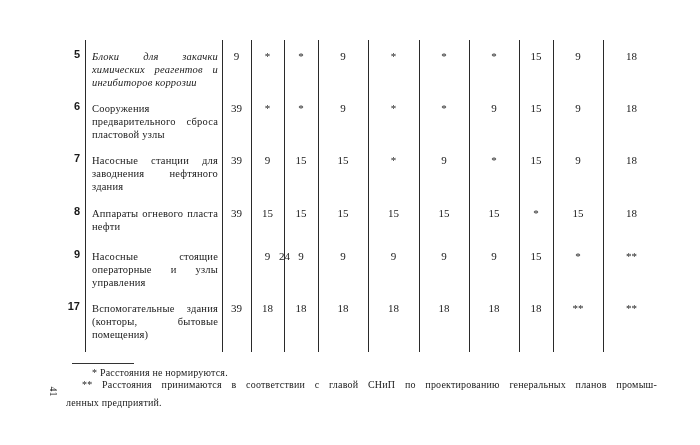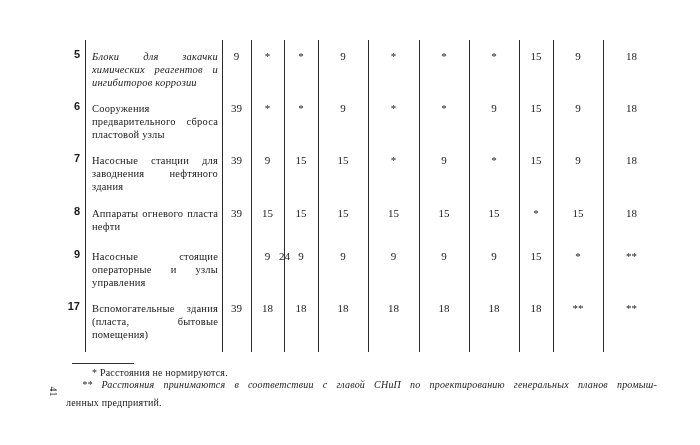--- a/index.html
+++ b/index.html
@@ -85,30 +85,30 @@
     <div class="cell" style="left: 251px; width: 33px; top: 250px;">9</div>
     <div class="cell" style="left: 284px; width: 34px; top: 250px;">9</div>
     <div class="cell" style="left: 318px; width: 50px; top: 250px;">9</div>
     <div class="cell" style="left: 368px; width: 51px; top: 250px;">9</div>
     <div class="cell" style="left: 419px; width: 50px; top: 250px;">9</div>
     <div class="cell" style="left: 469px; width: 50px; top: 250px;">9</div>
     <div class="cell" style="left: 519px; width: 34px; top: 250px;">15</div>
     <div class="cell" style="left: 553px; width: 50px; top: 250px;">*</div>
     <div class="cell" style="left: 603px; width: 57px; top: 250px;">**</div>
     <div class="rownum" style="top: 300px;">17</div>
-    <div class="desc" style="top: 302px;">Вспомогательные здания (пласта, бытовые помещения)</div>
+    <div class="desc" style="top: 302px;">Вспомогательные здания (конторы, бытовые помещения)</div>
     <div class="cell" style="left: 222px; width: 29px; top: 302px;">39</div>
     <div class="cell" style="left: 251px; width: 33px; top: 302px;">18</div>
     <div class="cell" style="left: 284px; width: 34px; top: 302px;">18</div>
     <div class="cell" style="left: 318px; width: 50px; top: 302px;">18</div>
     <div class="cell" style="left: 368px; width: 51px; top: 302px;">18</div>
     <div class="cell" style="left: 419px; width: 50px; top: 302px;">18</div>
     <div class="cell" style="left: 469px; width: 50px; top: 302px;">18</div>
     <div class="cell" style="left: 519px; width: 34px; top: 302px;">18</div>
     <div class="cell" style="left: 553px; width: 50px; top: 302px;">**</div>
     <div class="cell" style="left: 603px; width: 57px; top: 302px;">**</div>
   </div>
 
 <div class="foot-rule"></div>
 <div class="foot" style="left:92px; top:367px;">* Расстояния не нормируются.</div>
-<div class="foot" style="left:82px; top:379px; width:575px; text-align:justify; text-align-last:justify;font-style:italic;">** Расстояния принимаются в соответствии с главой СНиП по проектированию генеральных планов промыш-</div>
+<div class="foot" style="left:82px; top:379px; width:575px; text-align:justify; text-align-last:justify;">** Расстояния принимаются в соответствии с главой СНиП по проектированию генеральных планов промыш-</div>
 <div class="foot" style="left:66px; top:397px;">ленных предприятий.</div>
 <div class="pagenum">41</div>
 
 </body></html>

